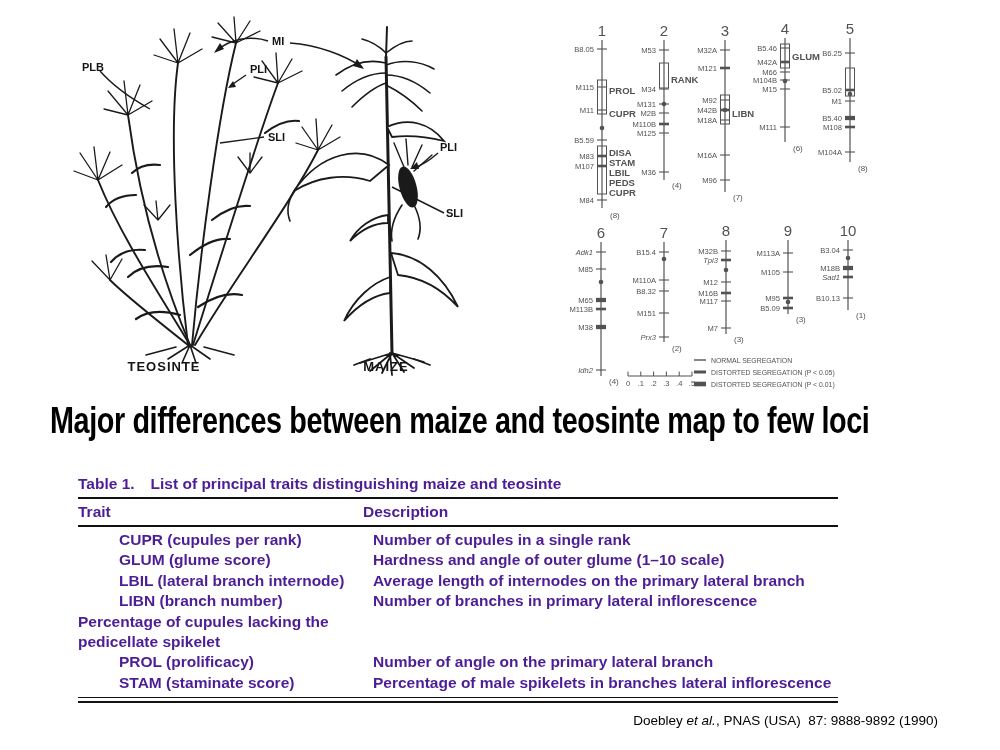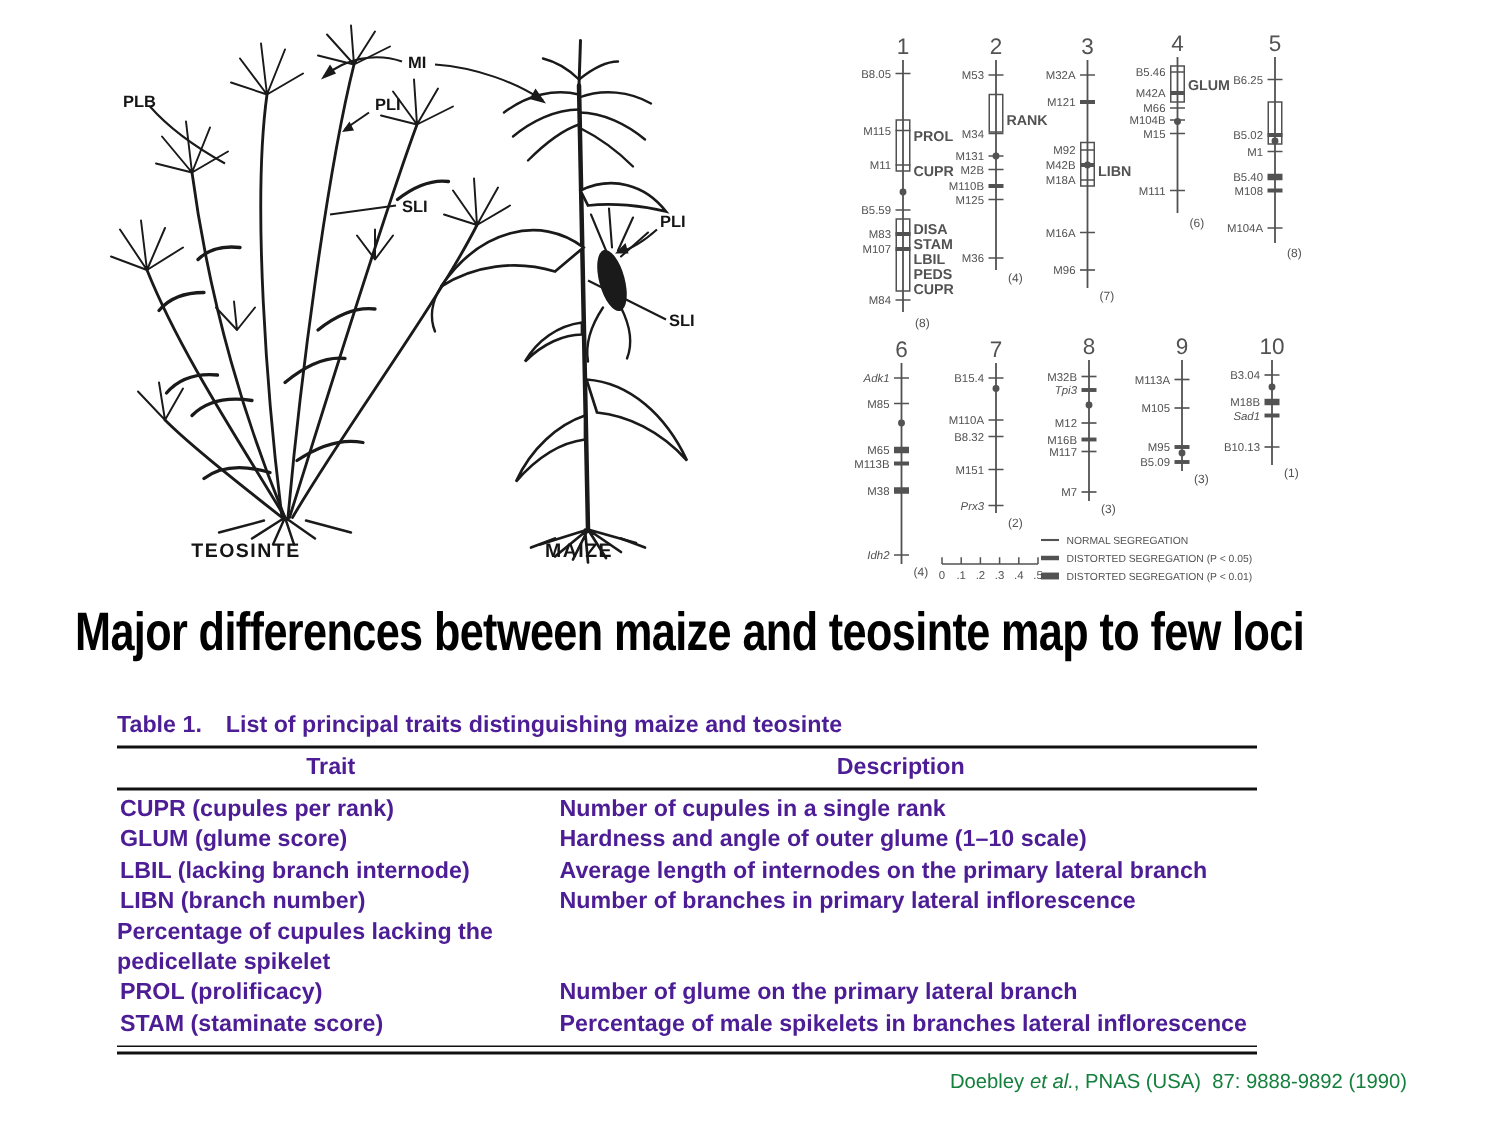--- a/index.html
+++ b/index.html
@@ -23,28 +23,28 @@
   #map-svg text{font-family:"Liberation Sans",sans-serif;}
 
   
   #table1{left:78px;top:475px;width:760px;font-family:Liberation Sans, sans-serif;
           font-weight:bold;color:#4c1d95;}
   #table1 .caption{font-size:15.5px;height:22px;}
   #table1 .caption .cap-text{margin-left:16px;}
   .rule-heavy{border-top:2.2px solid #111;}
   .thead{display:grid;grid-template-columns:285px 1fr;height:26px;align-items:center;
          font-size:15.5px;}
-  .thead div{text-align:center;}
+  .thead div{text-align:left;}
   #table-rows{padding-top:3px;padding-bottom:4px;}
   .trow{display:grid;grid-template-columns:295px 1fr;line-height:20.4px;font-size:15.5px;}
-  .tcell.trait{padding-left:2px;}
+  .tcell.trait{padding-left:2px;margin-left:39px;}
   .tbl-bottom{height:3px;border-top:1.3px solid #111;border-bottom:2px solid #111;}
 
   
-  #citation{top:713px;right:62px;font-size:13.5px;color:#15803d;white-space:pre;}
+  #citation{top:713px;right:62px;font-size:13.5px;color:#000000;white-space:pre;}
   #citation .it{font-style:italic;}
 </style>
 </head>
 <body>
 
 <svg id="plants-svg" class="abs" width="500" height="368" viewBox="0 0 500 368">
 
   <g stroke="#1a1a1a" fill="none" stroke-width="1.9" stroke-linecap="round">
     <path d="M150,330 C120,280 80,220 58,165"></path>
     <path d="M150,330 C125,270 100,190 88,100"></path>
@@ -345,33 +345,33 @@
   <div id="table-rows">
       <div class="trow">
         <div class="tcell trait">CUPR (cupules per rank)</div>
         <div class="tcell desc">Number of cupules in a single rank</div>
       </div>
       <div class="trow">
         <div class="tcell trait">GLUM (glume score)</div>
         <div class="tcell desc">Hardness and angle of outer glume (1–10 scale)</div>
       </div>
       <div class="trow">
-        <div class="tcell trait">LBIL (lacking branch internode)</div>
+        <div class="tcell trait">LBIL (lateral branch internode)</div>
         <div class="tcell desc">Average length of internodes on the primary lateral branch</div>
       </div>
       <div class="trow">
         <div class="tcell trait">LIBN (branch number)</div>
         <div class="tcell desc">Number of branches in primary lateral inflorescence</div>
       </div>
       <div class="trow">
         <div class="tcell desc">Percentage of cupules lacking the pedicellate spikelet</div>
       </div>
       <div class="trow">
         <div class="tcell trait">PROL (prolificacy)</div>
-        <div class="tcell desc">Number of glume on the primary lateral branch</div>
+        <div class="tcell desc">Number of angle on the primary lateral branch</div>
       </div>
       <div class="trow">
         <div class="tcell trait">STAM (staminate score)</div>
         <div class="tcell desc">Percentage of male spikelets in branches lateral inflorescence</div>
       </div>
     </div>
   <div class="tbl-bottom"></div>
 </div>
 
 <div id="citation" class="abs"><span>Doebley </span><span class="it">et al.</span><span>, PNAS (USA)  87: 9888-9892 (1990)</span></div>

